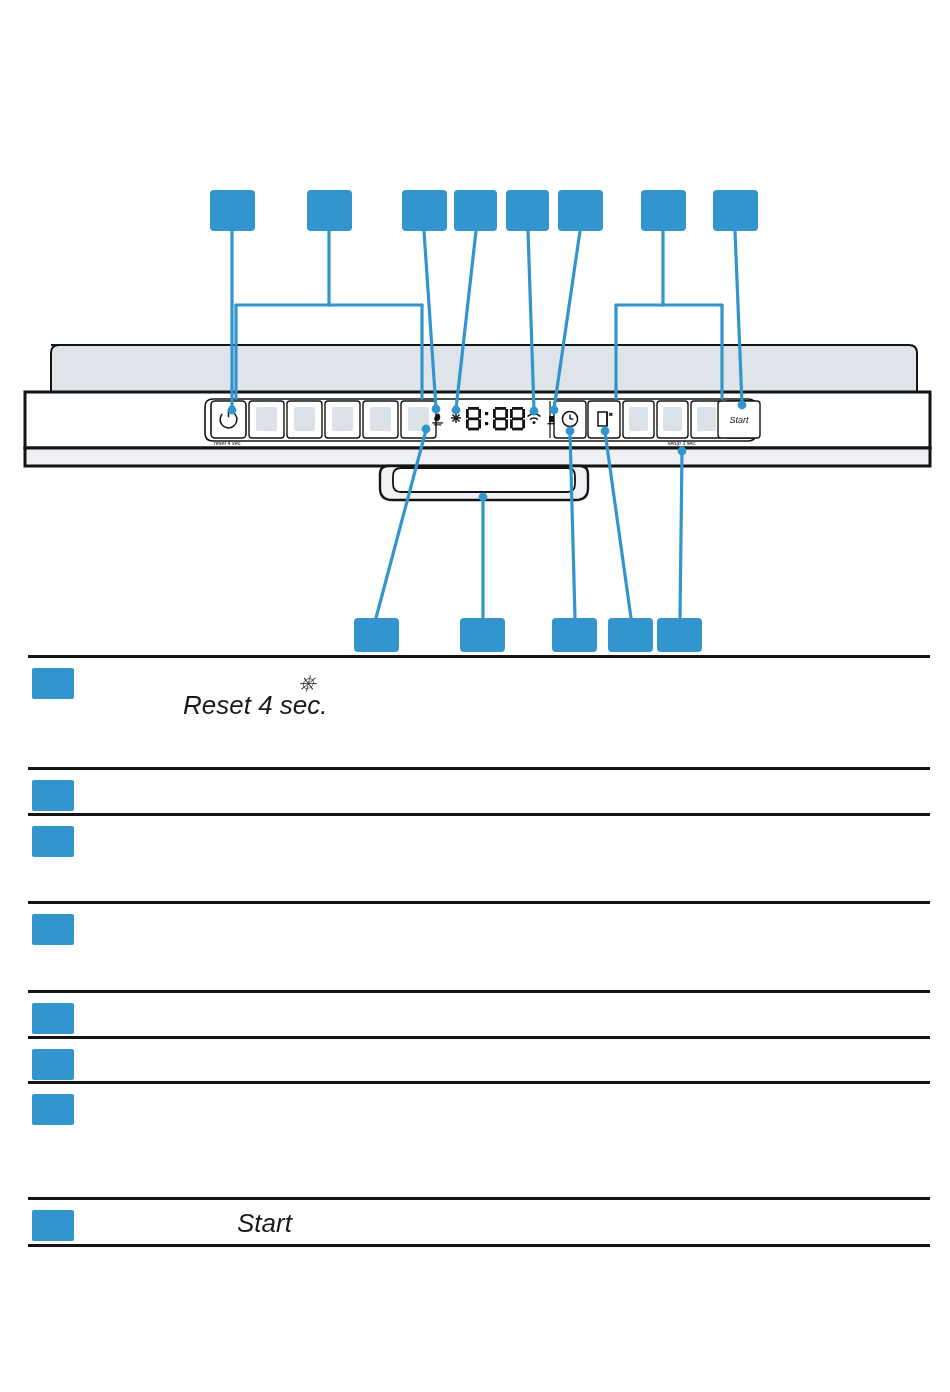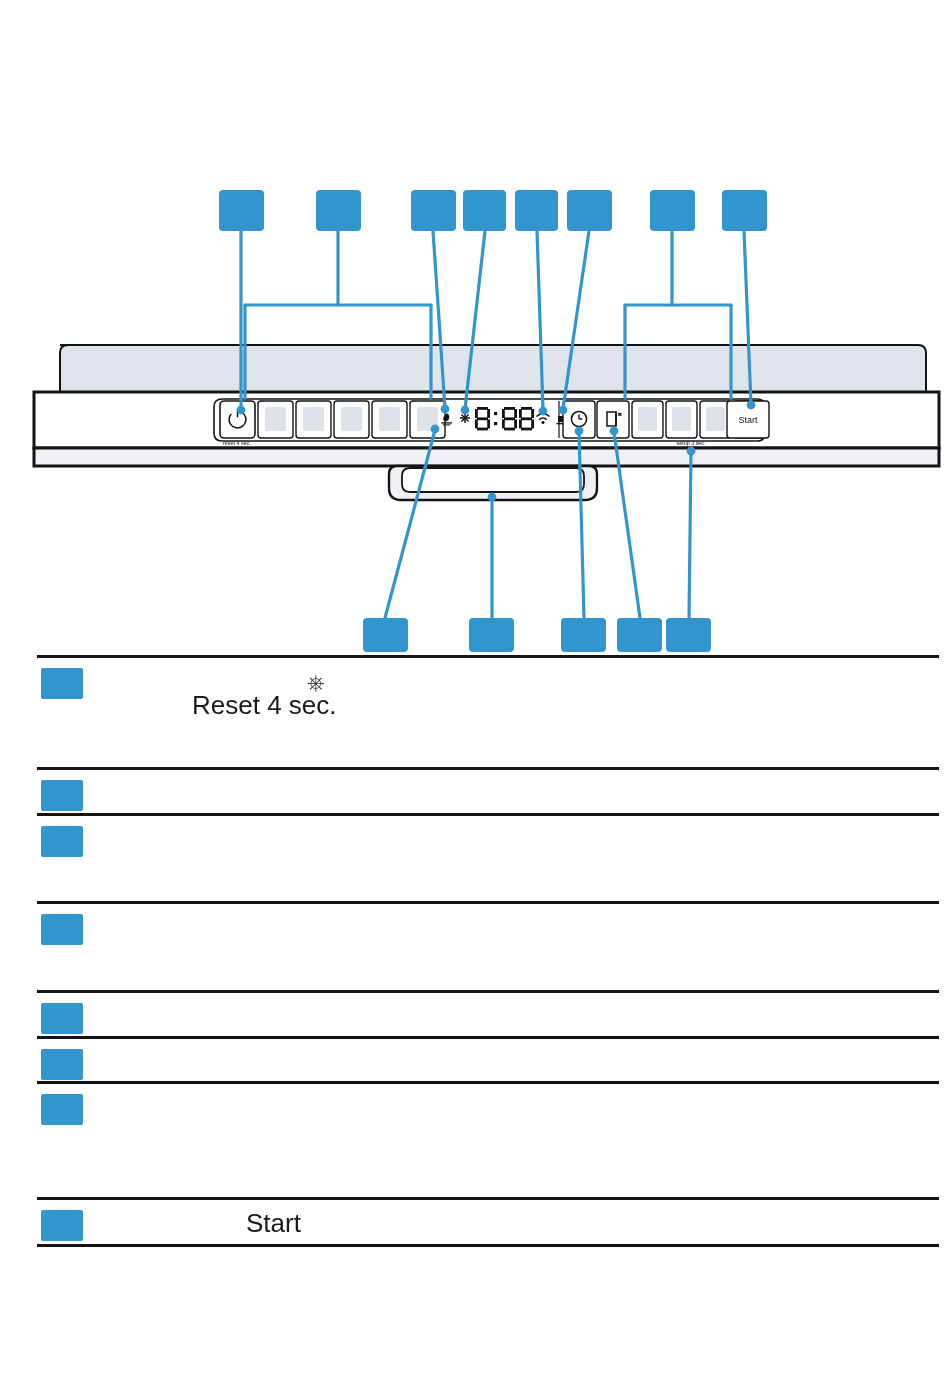--- a/index.html
+++ b/index.html
@@ -4,21 +4,21 @@
 <style>
   html,body{margin:0;padding:0;}
   body{
     width:950px;height:1392px;
     background:#ffffff;
     font-family:"Liberation Sans", sans-serif;
     color:#1a1a1a;
     position:relative;
     overflow:hidden;
   }
-  #stage{position:absolute;left:13px;top:0;width:821px;height:1392px;}
+  #stage{position:absolute;left:4px;top:0;width:821px;height:1392px;font-style:italic;}
   .layer{position:absolute;left:0;top:0;width:950px;height:1392px;}
 
   
   .callout{
     position:absolute;
     background:#3295ce;
     border-radius:4px;
     box-sizing:border-box;
   }
 

